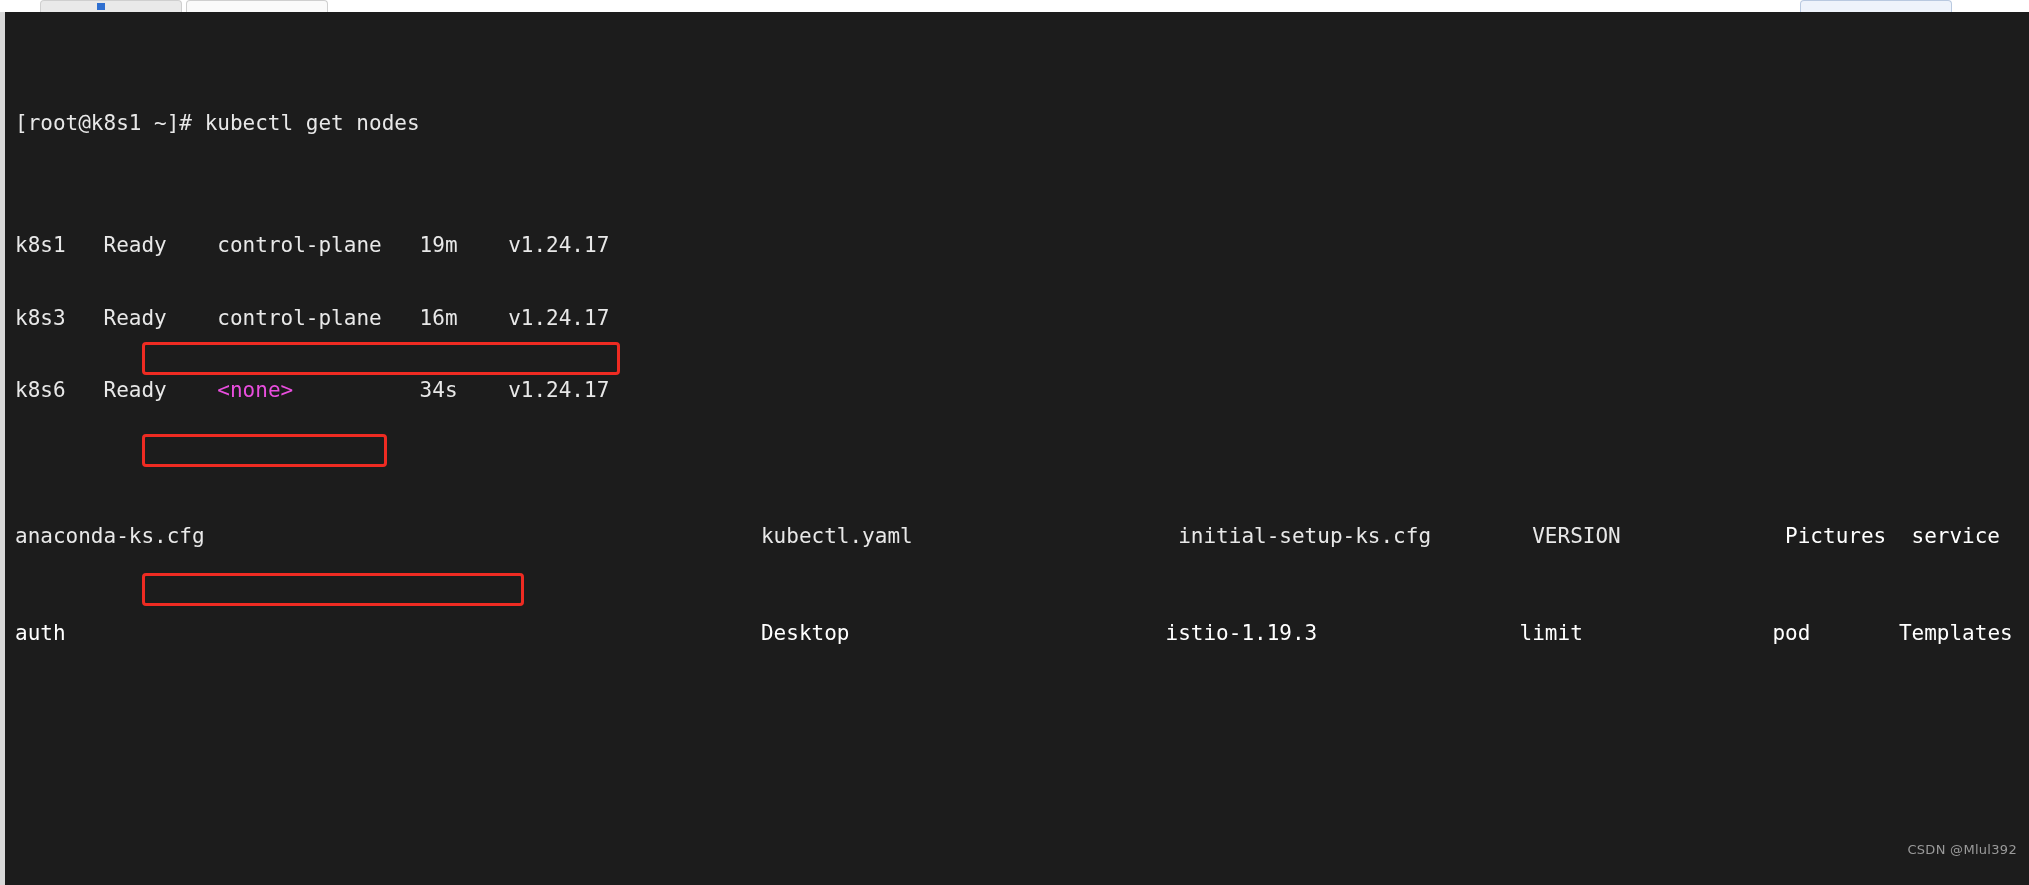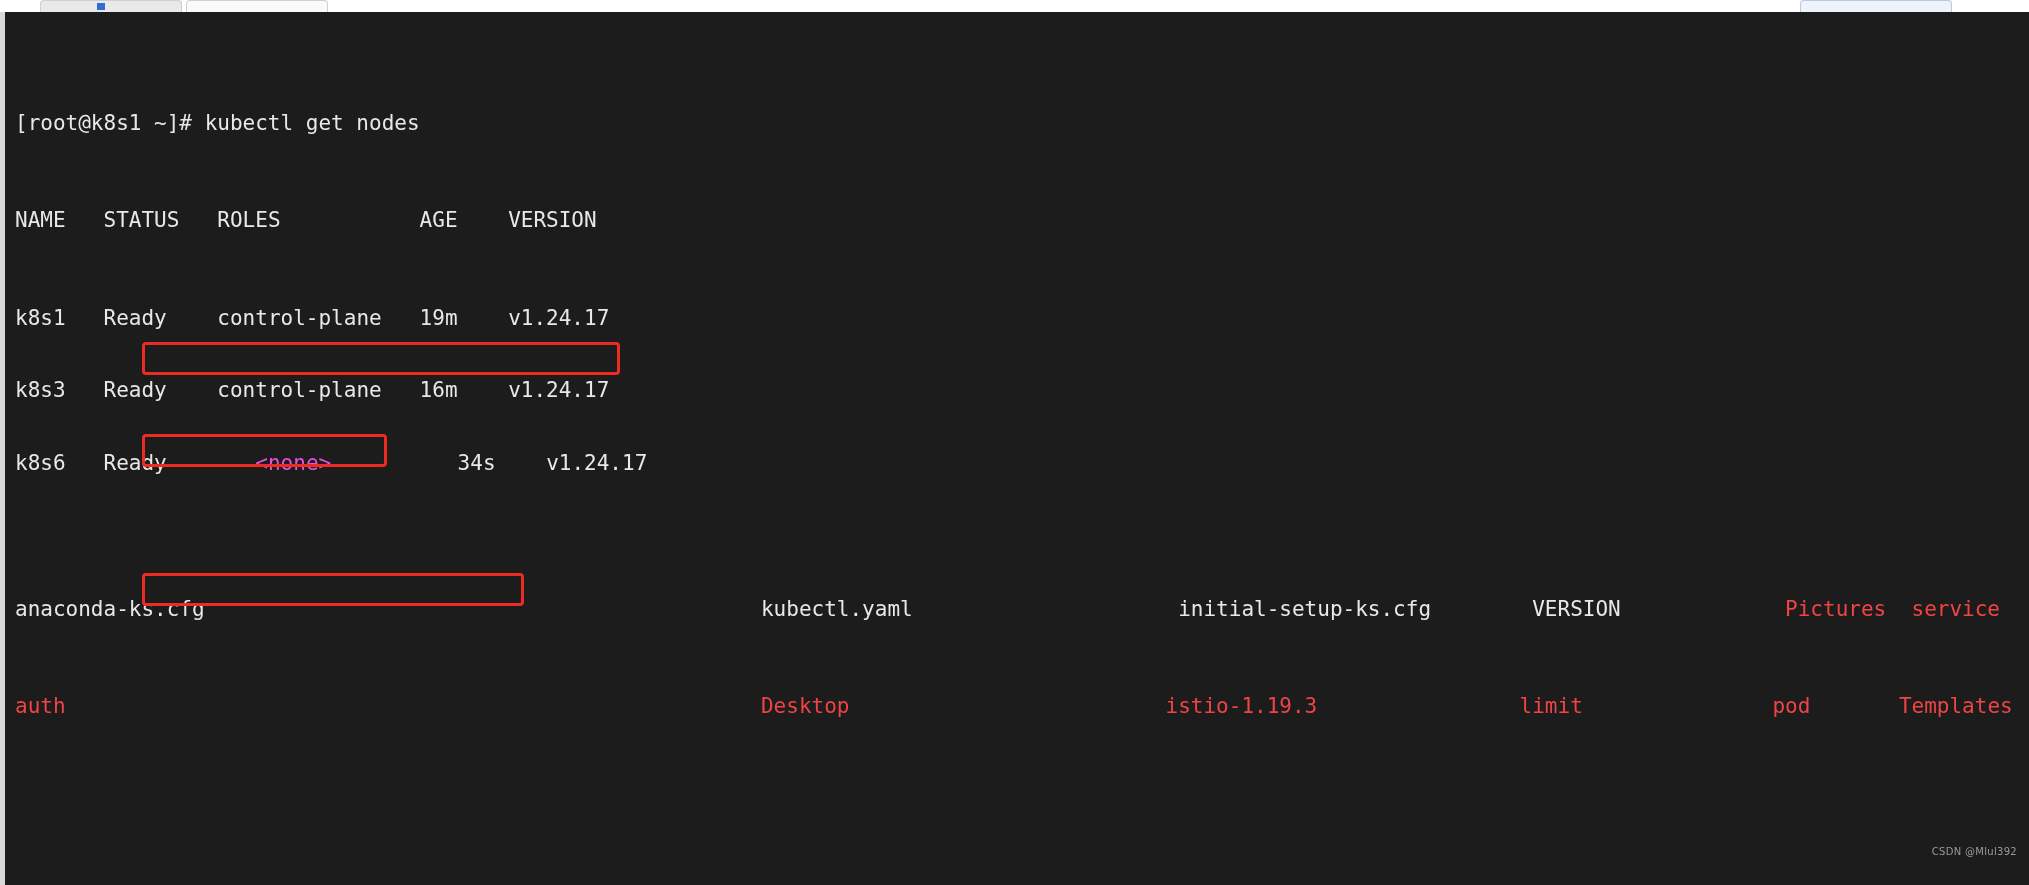--- a/index.html
+++ b/index.html
@@ -70,43 +70,43 @@
     color: #e6e6e6;
     white-space: pre;
   }
   .line {
     height: 24.3px;
     white-space: pre;
   }
 
   
   .c-white  { color: #e8e8e8; }
-  .c-dir    { color: #ef4444; }   
-  .c-mag    { color: #e94ede; margin-left: 38px; }
+  .c-dir    { color: #ffffff; }   
+  .c-mag    { color: #e94ede; }
   .c-prompt { color: #e8e8e8; }
 
   
   .annot-box {
     position: absolute;
     border: 3px solid #ee2b22;
     border-radius: 4px;
     pointer-events: none;
     box-sizing: border-box;
   }
   #annot-create  { left: 137px; top: 330px;  width: 478px; height: 33px; }
   #annot-wide    { left: 137px; top: 422px;  width: 245px; height: 33px; }
   #annot-delete  { left: 137px; top: 561px;  width: 382px; height: 33px; }
 
   
   #watermark {
     position: absolute;
     right: 12px;
     bottom: 28px;
     font-family: "DejaVu Sans", "Liberation Sans", sans-serif;
-    font-size: 10px;
+    font-size: 13px;
     color: #9a9a9a;
     letter-spacing: 0.3px;
   }
 </style>
 </head>
 <body>
 
 <div id="window">
 
   <div id="tabbar">
@@ -116,21 +116,20 @@
     <div class="tab-chip t2"></div>
     <div class="tab-chip t3"></div>
   </div>
 
   <div id="terminal">
     <div id="screen">
 
       
       <div class="line"><span class="c-prompt">[root@k8s1 ~]# </span><span class="c-white">kubectl get nodes</span></div>
 
-      <div class="line"><span class="c-white">NAME   </span><span class="c-white">STATUS   </span><span class="c-white">ROLES           </span><span class="c-white">AGE    </span><span class="c-white">VERSION</span></div>
 
       <div class="line"><span class="c-white">k8s1   </span><span class="c-white">Ready    </span><span class="c-white">control-plane   </span><span class="c-white">19m    </span><span class="c-white">v1.24.17</span></div>
       <div class="line"><span class="c-white">k8s3   </span><span class="c-white">Ready    </span><span class="c-white">control-plane   </span><span class="c-white">16m    </span><span class="c-white">v1.24.17</span></div>
       <div class="line"><span class="c-white">k8s6   </span><span class="c-white">Ready    </span><span class="c-mag">&lt;none&gt;</span><span class="c-white">          </span><span class="c-white">34s    </span><span class="c-white">v1.24.17</span></div>
 
       
 
       <div class="line"><span class="c-white">anaconda-ks.cfg                                            </span><span class="c-white">kubectl.yaml                     </span><span class="c-white">initial-setup-ks.cfg        </span><span class="c-white">VERSION             </span><span class="c-dir">Pictures  </span><span class="c-dir">service</span></div>
 
       <div class="line"><span class="c-dir">auth</span><span class="c-white">                                                       </span><span class="c-dir">Desktop</span><span class="c-white">                         </span><span class="c-dir">istio-1.19.3</span><span class="c-white">                </span><span class="c-dir">limit</span><span class="c-white">               </span><span class="c-dir">pod</span><span class="c-white">       </span><span class="c-dir">Templates</span></div>

